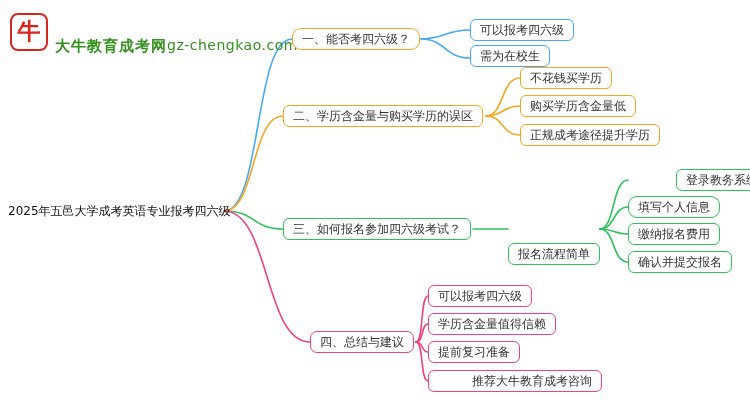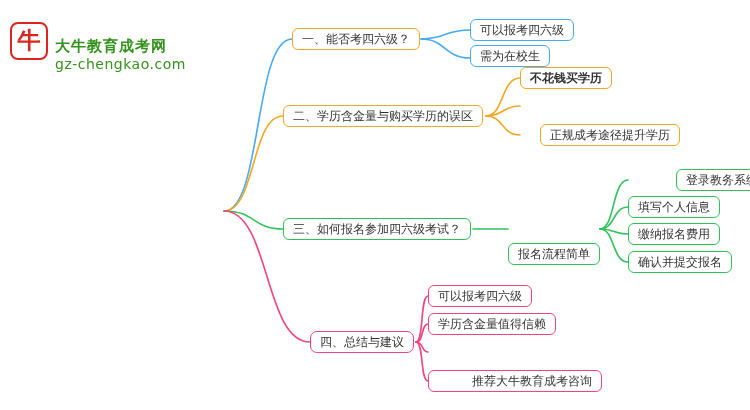--- a/index.html
+++ b/index.html
@@ -27,21 +27,21 @@
     position:absolute;left:8px;top:211px;transform:translateY(-50%);
     font-size:12px;color:#111;white-space:nowrap;
   }
 
   .logo{position:absolute;left:10px;top:8px;display:flex;align-items:center;gap:7px;}
   .logo-icon{
     width:38px;height:38px;border:2.5px solid #d9251c;border-radius:8px;
     color:#d9251c;display:flex;align-items:center;justify-content:center;
     font-size:23px;font-weight:bold;box-sizing:border-box;background:#fff;
   }
-  .logo-text{display:flex;flex-direction:column;line-height:1.25;margin-top:29px;}
+  .logo-text{display:flex;flex-direction:row;line-height:1.25;margin-top:29px;}
   .logo-title{color:#35921f;font-weight:bold;font-size:15px;letter-spacing:1px;}
   .logo-sub{color:#35921f;font-size:14px;letter-spacing:.5px;}
 </style>
 </head>
 <body>
 
 <div class="stage">
 
   <svg class="connectors" width="750" height="410" viewBox="0 0 750 410">
     <g stroke="#45aaf2">
@@ -73,34 +73,37 @@
   </svg>
 
   <div class="logo">
     <div class="logo-icon">牛</div>
     <div class="logo-text">
       <span class="logo-title">大牛教育成考网</span>
       <span class="logo-sub">gz-chengkao.com</span>
     </div>
   </div>
 
+  <div class="root-label">2025年五邑大学成考英语专业报考四六级</div>
 
-  <div class="node c-orange" style="left:292px;top:39px;">一、能否考四六级？</div>
+  <div class="node c-orange" style="left:292px;top:39px;border-radius:9px;">一、能否考四六级？</div>
   <div class="node c-blue" style="left:470px;top:30px;">可以报考四六级</div>
   <div class="node c-blue" style="left:470px;top:56px;text-align:right;">需为在校生</div>
 
   <div class="node c-orange" style="left:283px;top:116px;">二、学历含金量与购买学历的误区</div>
-  <div class="node c-orange" style="left:520px;top:78px;font-weight:bold;">不花钱买学历</div>
-  <div class="node c-orange" style="left:520px;top:135px;margin-left:20px;">正规成考途径提升学历</div>
+  <div class="node c-orange" style="left:520px;top:78px;">不花钱买学历</div>
+  <div class="node c-orange" style="left:520px;top:106px;">购买学历含金量低</div>
+  <div class="node c-orange" style="left:520px;top:135px;">正规成考途径提升学历</div>
 
   <div class="node c-green" style="left:283px;top:229px;">三、如何报名参加四六级考试？</div>
   <div class="node c-green" style="left:508px;top:229px;margin-top:25px;">报名流程简单</div>
   <div class="node c-green" style="left:628px;top:180px;margin-left:48px;">登录教务系统</div>
-  <div class="node c-green" style="left:628px;top:207px;">填写个人信息</div>
+  <div class="node c-green" style="left:628px;top:207px;border-radius:9px;">填写个人信息</div>
   <div class="node c-green" style="left:628px;top:234px;">缴纳报名费用</div>
   <div class="node c-green" style="left:628px;top:262px;">确认并提交报名</div>
 
   <div class="node c-pink" style="left:310px;top:342px;border-radius:7px;">四、总结与建议</div>
   <div class="node c-pink" style="left:428px;top:296px;">可以报考四六级</div>
   <div class="node c-pink" style="left:428px;top:324px;">学历含金量值得信赖</div>
+  <div class="node c-pink" style="left:428px;top:352px;">提前复习准备</div>
   <div class="node c-pink" style="left:428px;top:381px;padding-left:43px;">推荐大牛教育成考咨询</div>
 
 </div>
 
 </body></html>

